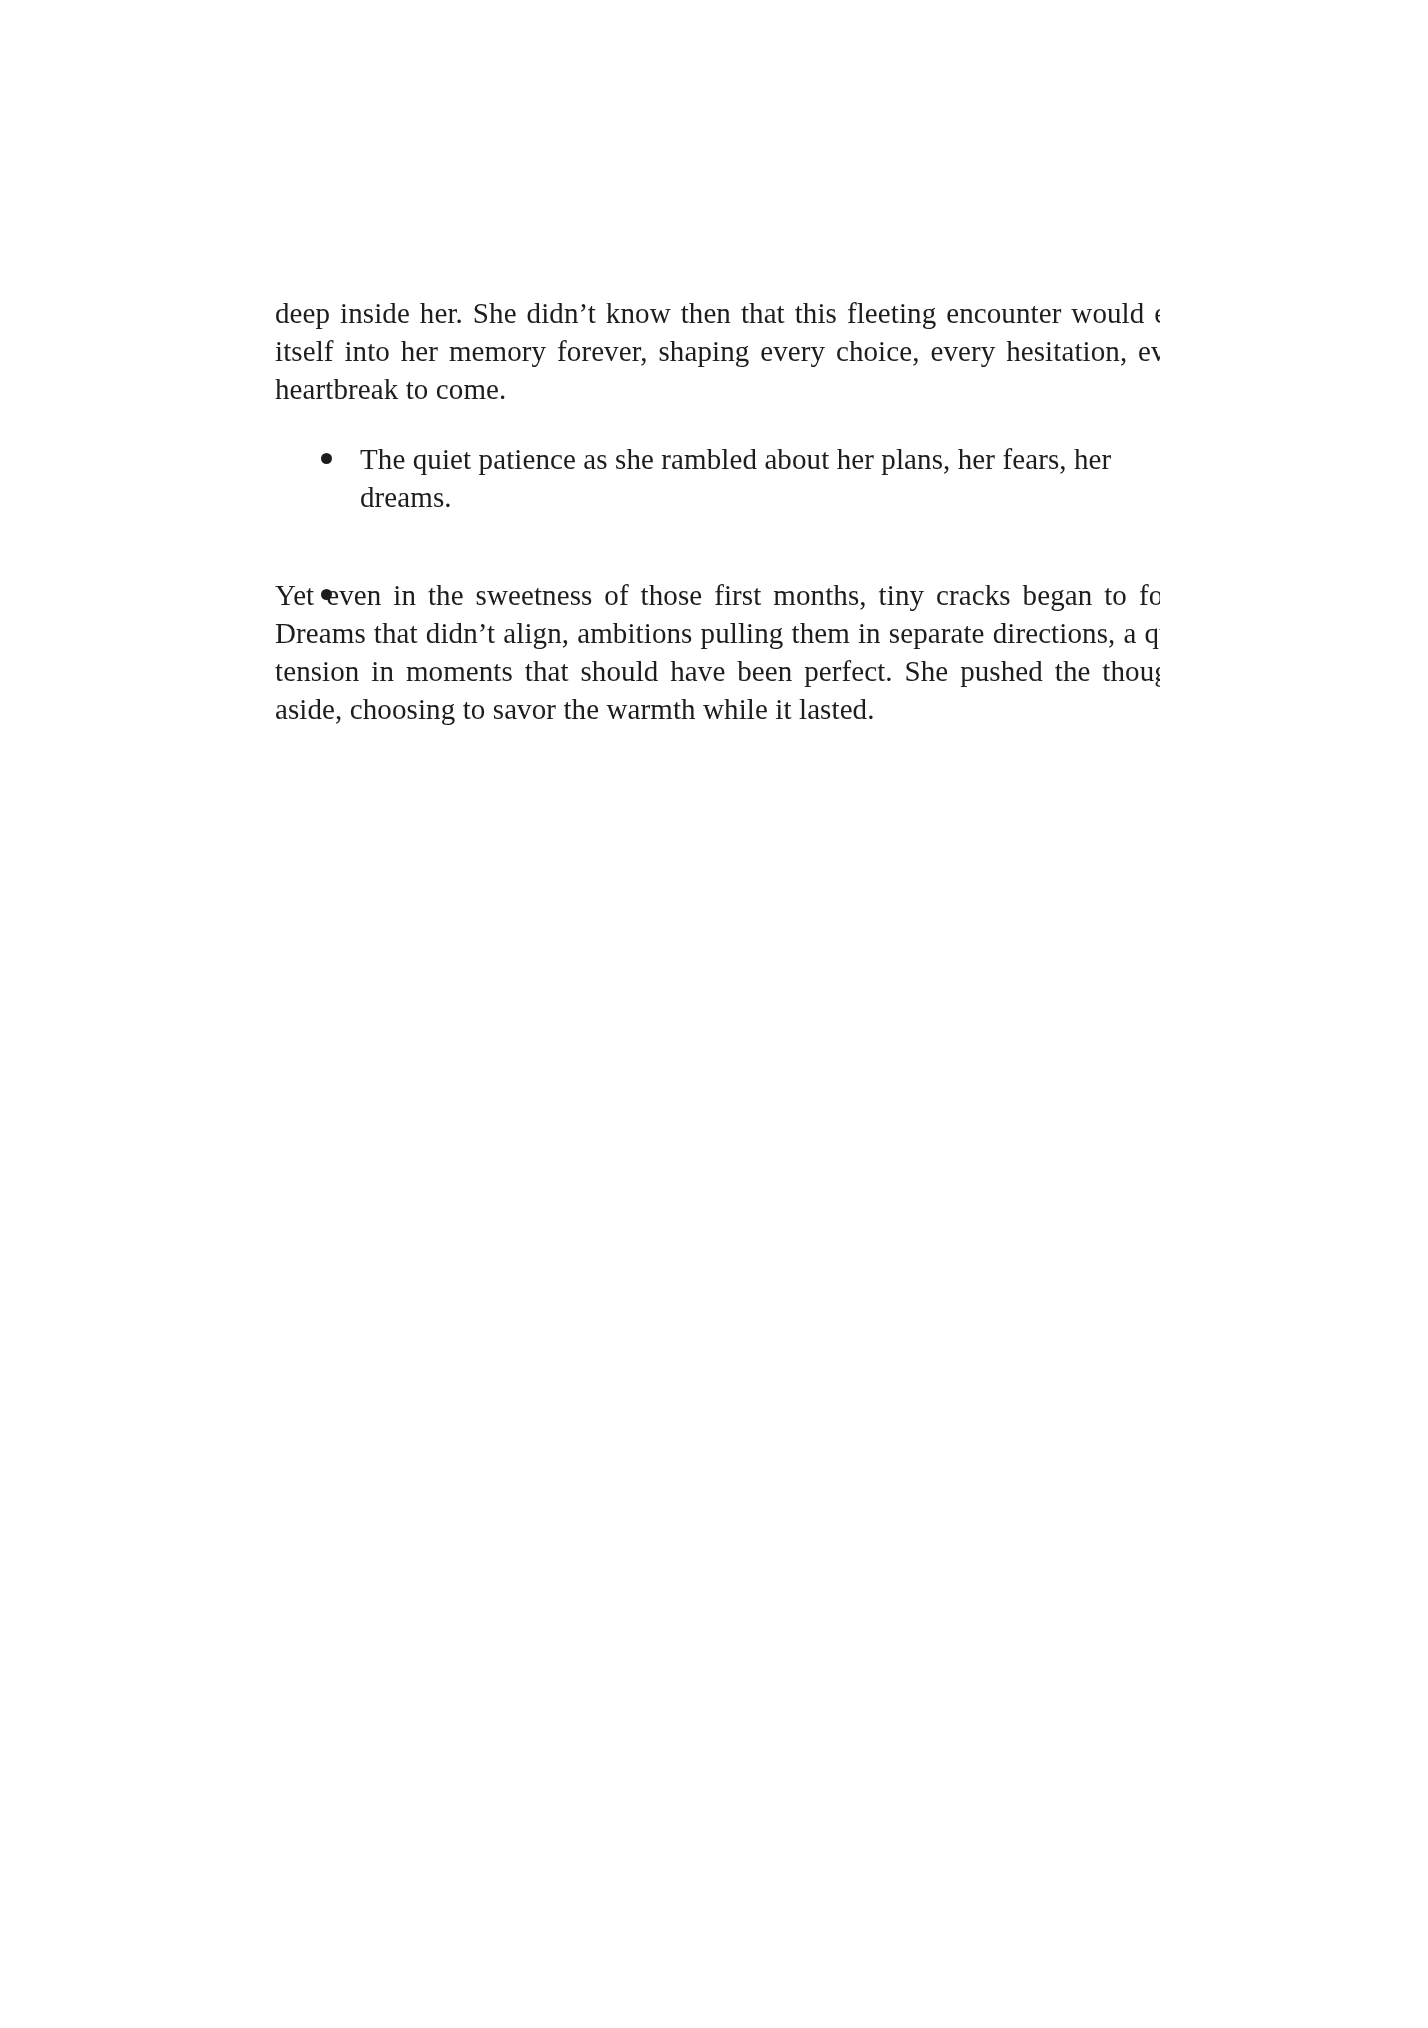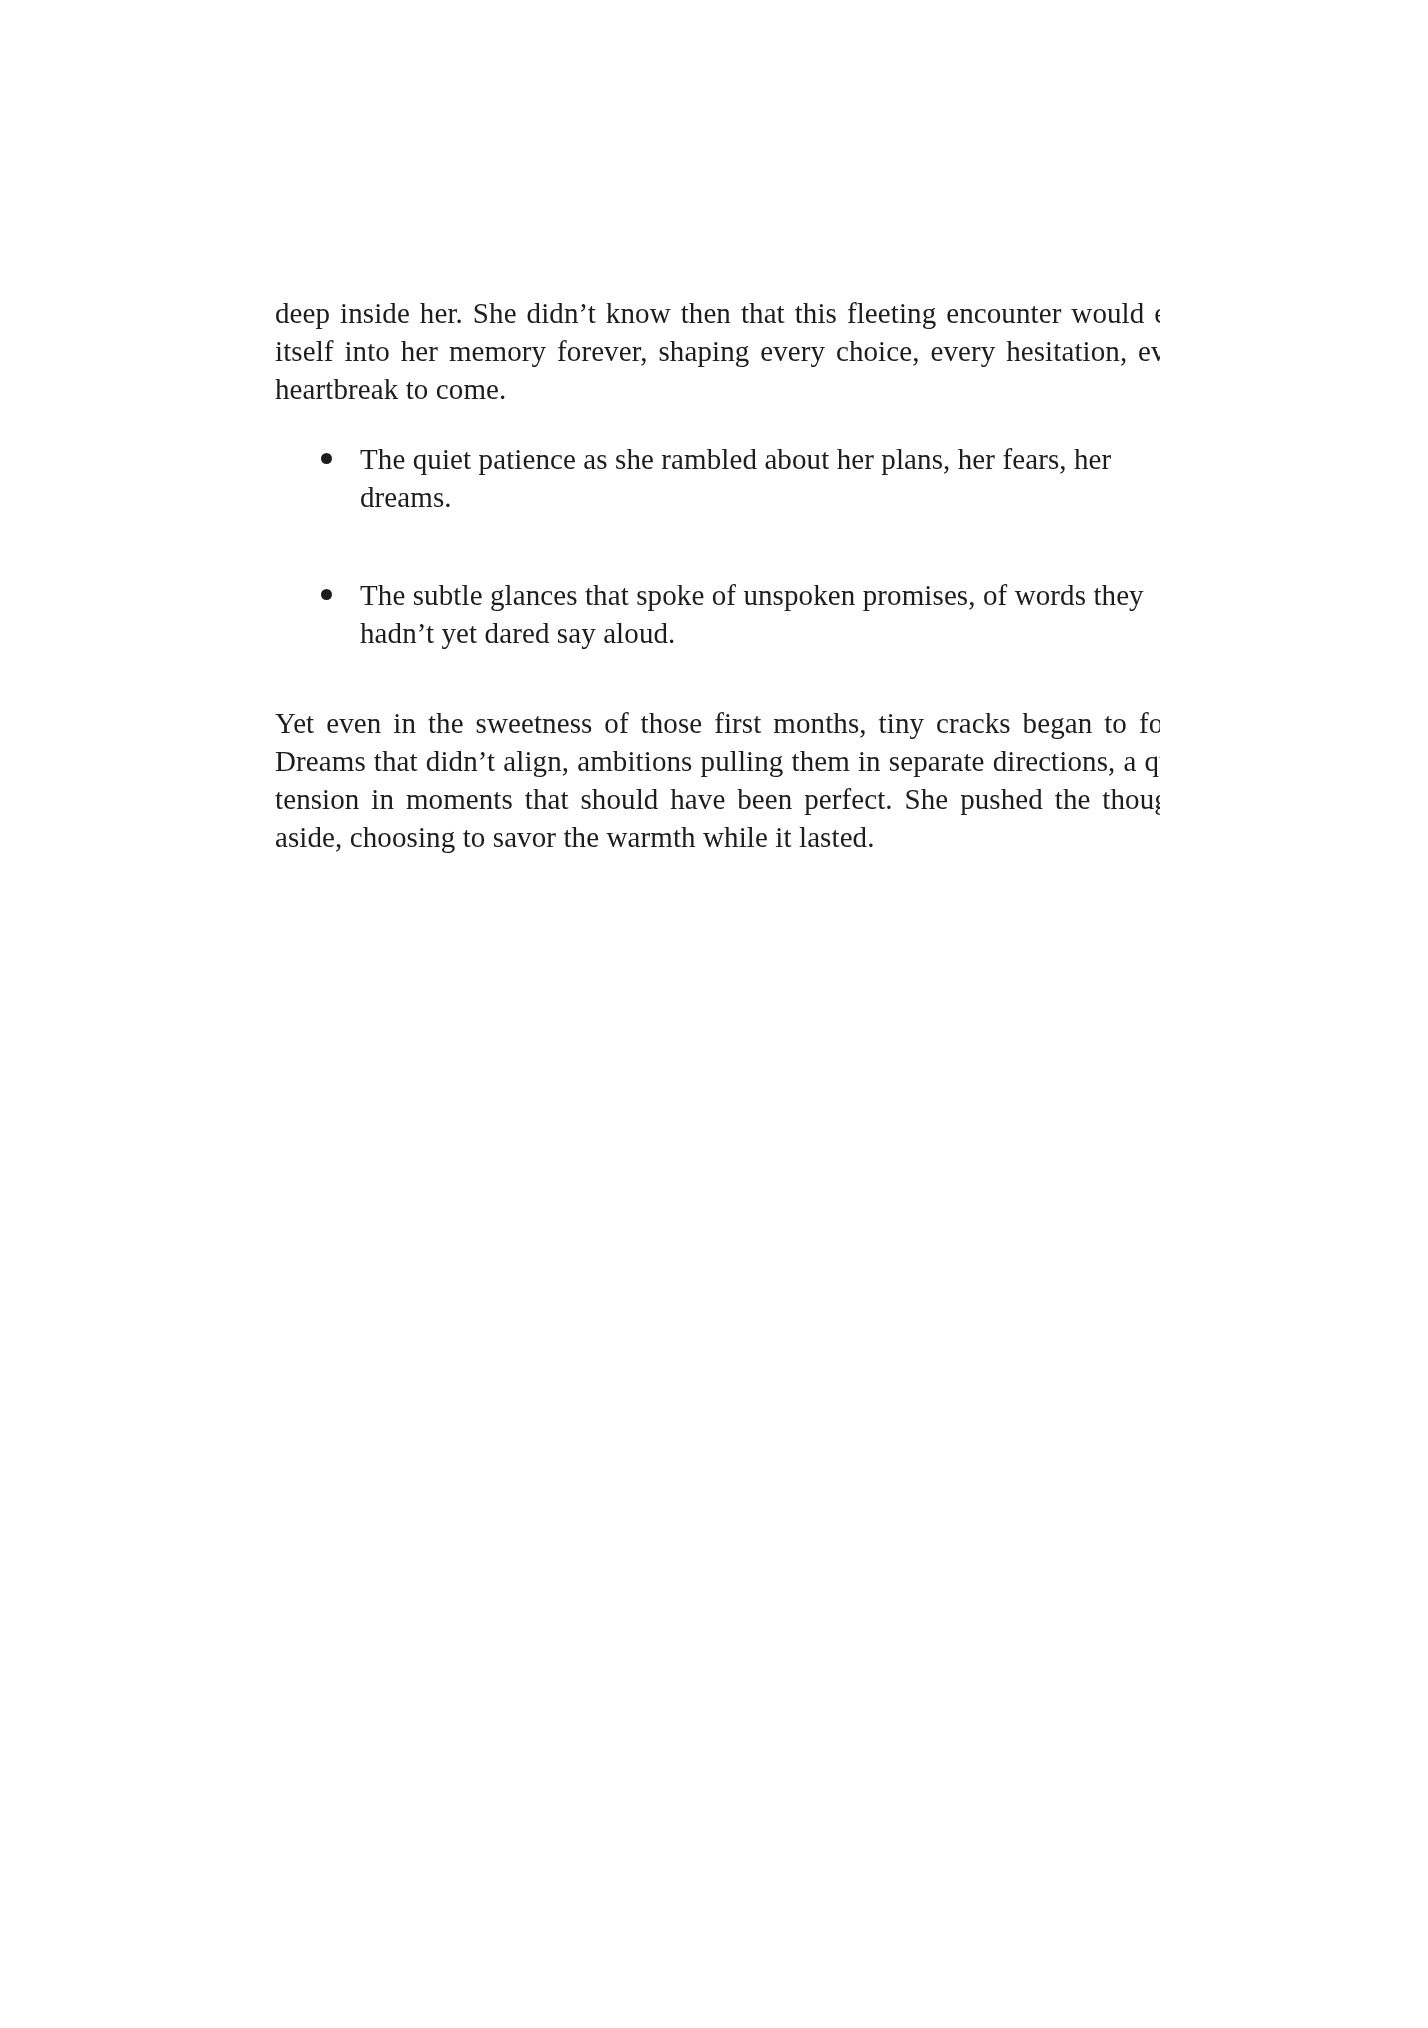--- a/index.html
+++ b/index.html
@@ -65,21 +65,20 @@
     <p class="para">deep inside her. She didn’t know then that this fleeting encounter would etch itself into her memory forever, shaping every choice, every hesitation, every heartbreak to come.</p>
 
 
     <ul class="bullet-list">
       <li class="bullet-item">
         <span class="bullet-dot"></span>
         <span>The quiet patience as she rambled about her plans, her fears, her dreams.</span>
       </li>
       <li class="bullet-item">
         <span class="bullet-dot"></span>
-        <span>The subtle glances that spoke of unspoken promises, of words they hadn’t yet dared say aloud.</span>
       </li>
     </ul>
 
 
     <p class="para">Yet even in the sweetness of those first months, tiny cracks began to form. Dreams that didn’t align, ambitions pulling them in separate directions, a quiet tension in moments that should have been perfect. She pushed the thoughts aside, choosing to savor the warmth while it lasted.</p>
 
 
   </div>
 </div>
 

